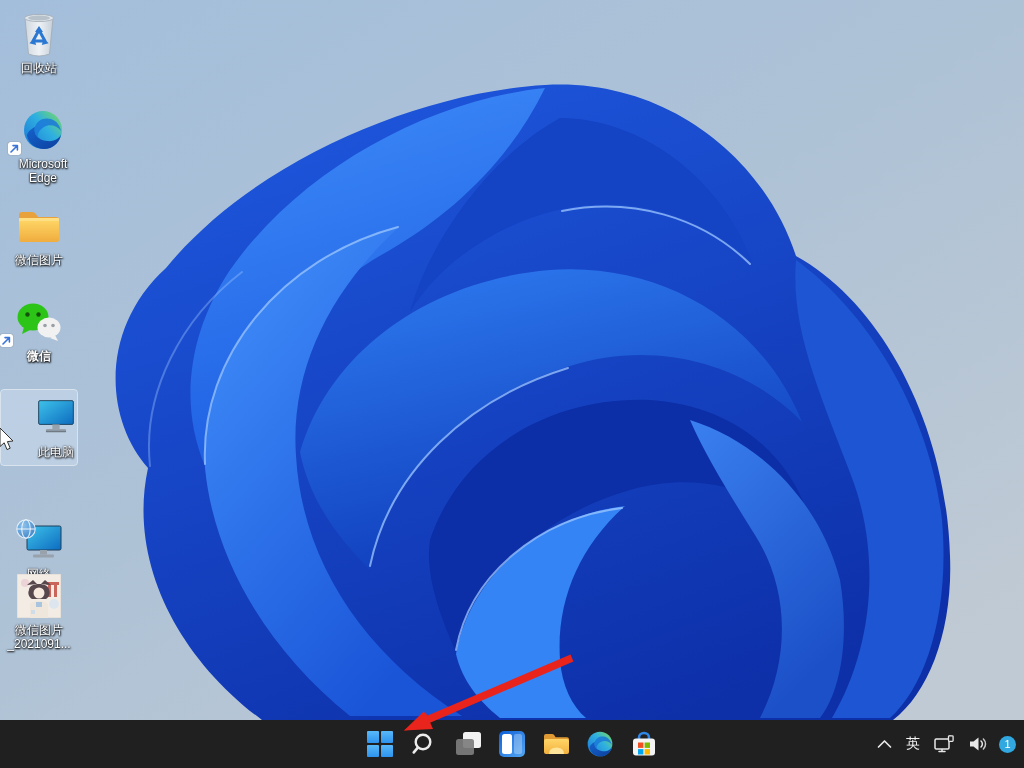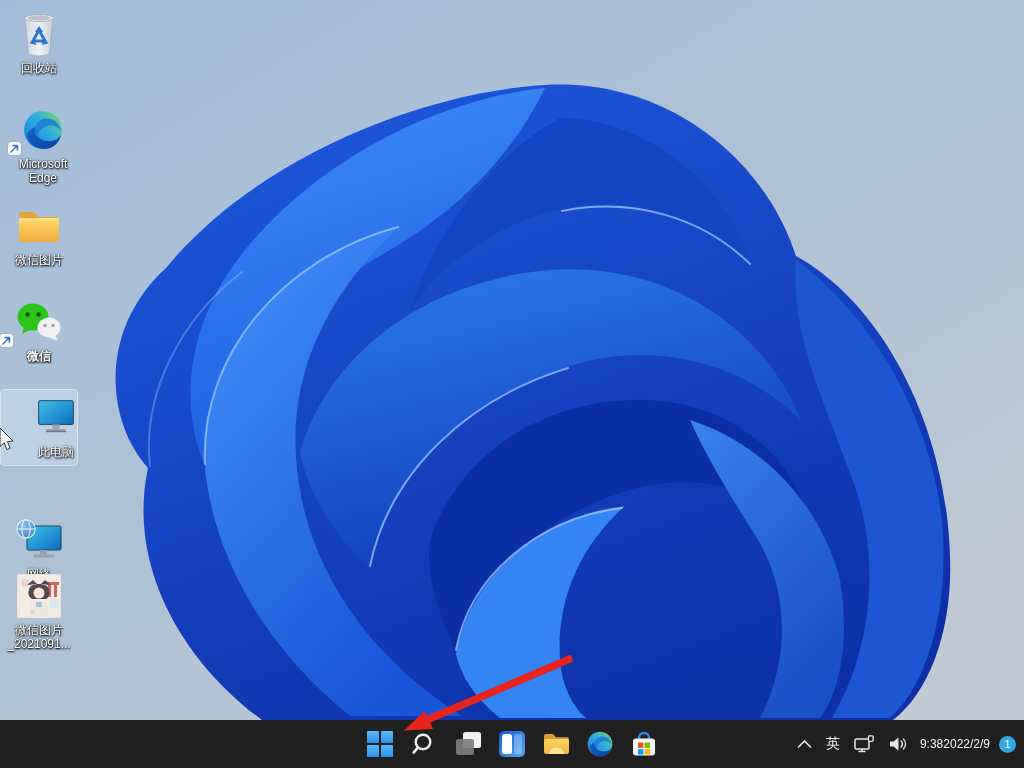--- a/index.html
+++ b/index.html
@@ -377,24 +377,20 @@
           <line x1="16" y1="0.8" x2="16" y2="-0.8" stroke="#e8e8e8" stroke-width="1"></line>
         </svg>
       </div>
       <div class="tray-item">
         <svg width="19" height="16" viewBox="0 0 19 16">
           <path d="M1,5.5 L4.5,5.5 L9.5,1.5 L9.5,14.5 L4.5,10.5 L1,10.5 Z" fill="#e8e8e8"></path>
           <path d="M12,5 a4,4 0 0 1 0,6" fill="none" stroke="#e8e8e8" stroke-width="1.5" stroke-linecap="round"></path>
           <path d="M14.4,3 a7,7 0 0 1 0,10" fill="none" stroke="#e8e8e8" stroke-width="1.5" stroke-linecap="round" opacity="0.85"></path>
         </svg>
       </div>
-      <div class="tray-item clock">
-        <div>9:38</div>
-        <div>2022/2/9</div>
-      </div>
       <div class="notif-badge">1</div>
     </div>
   </div>
 
   <svg class="overlay" width="1024" height="768" viewBox="0 0 1024 768">
     <line x1="572" y1="658" x2="428" y2="719.5" stroke="#e8241c" stroke-width="7.5"></line>
     <polygon points="404,730.5 424.0,711.2 431.4,727.6" fill="#e8241c"></polygon>
     <polygon points="404,730.5 426,713 433,729" fill="#e8241c"></polygon>
   </svg>
 

